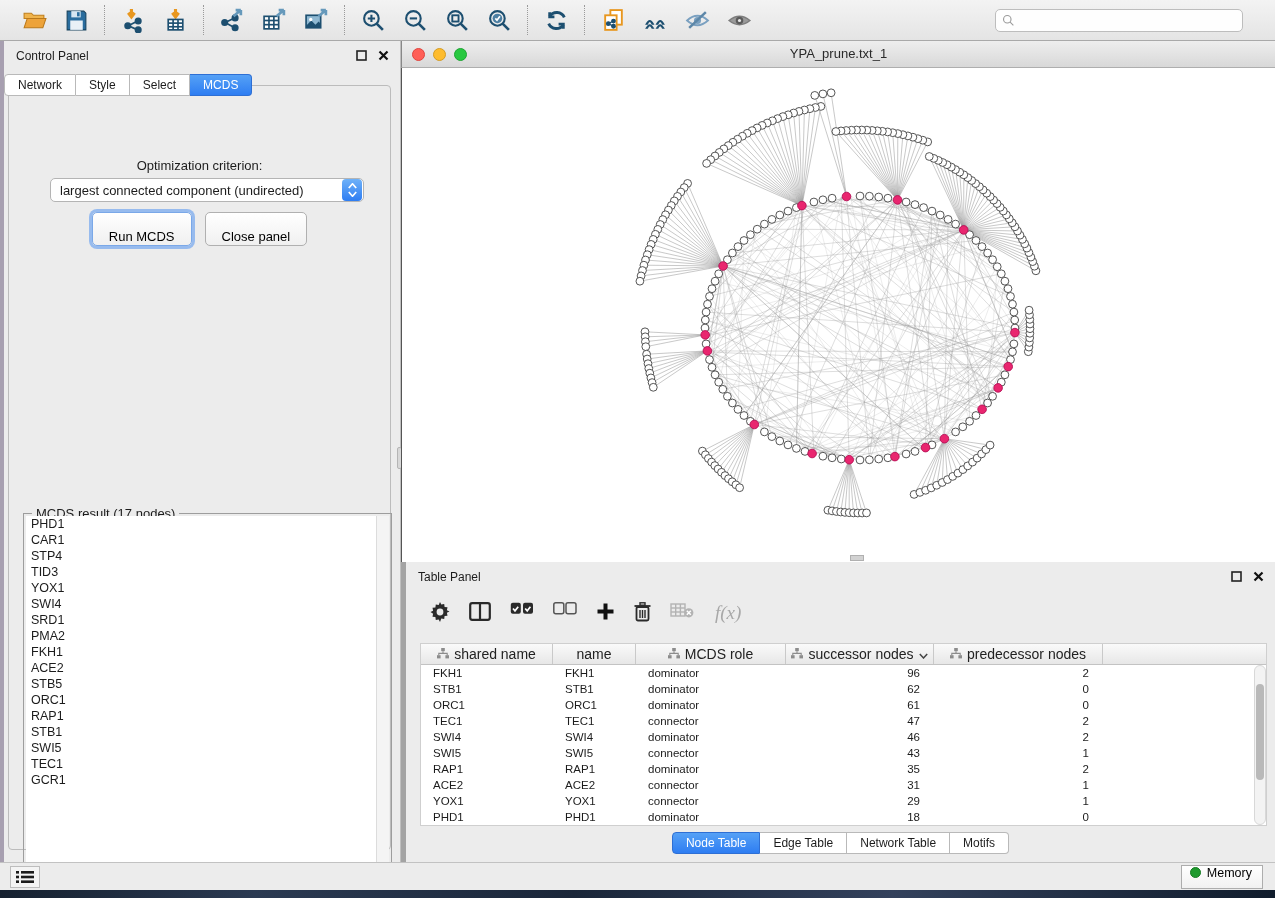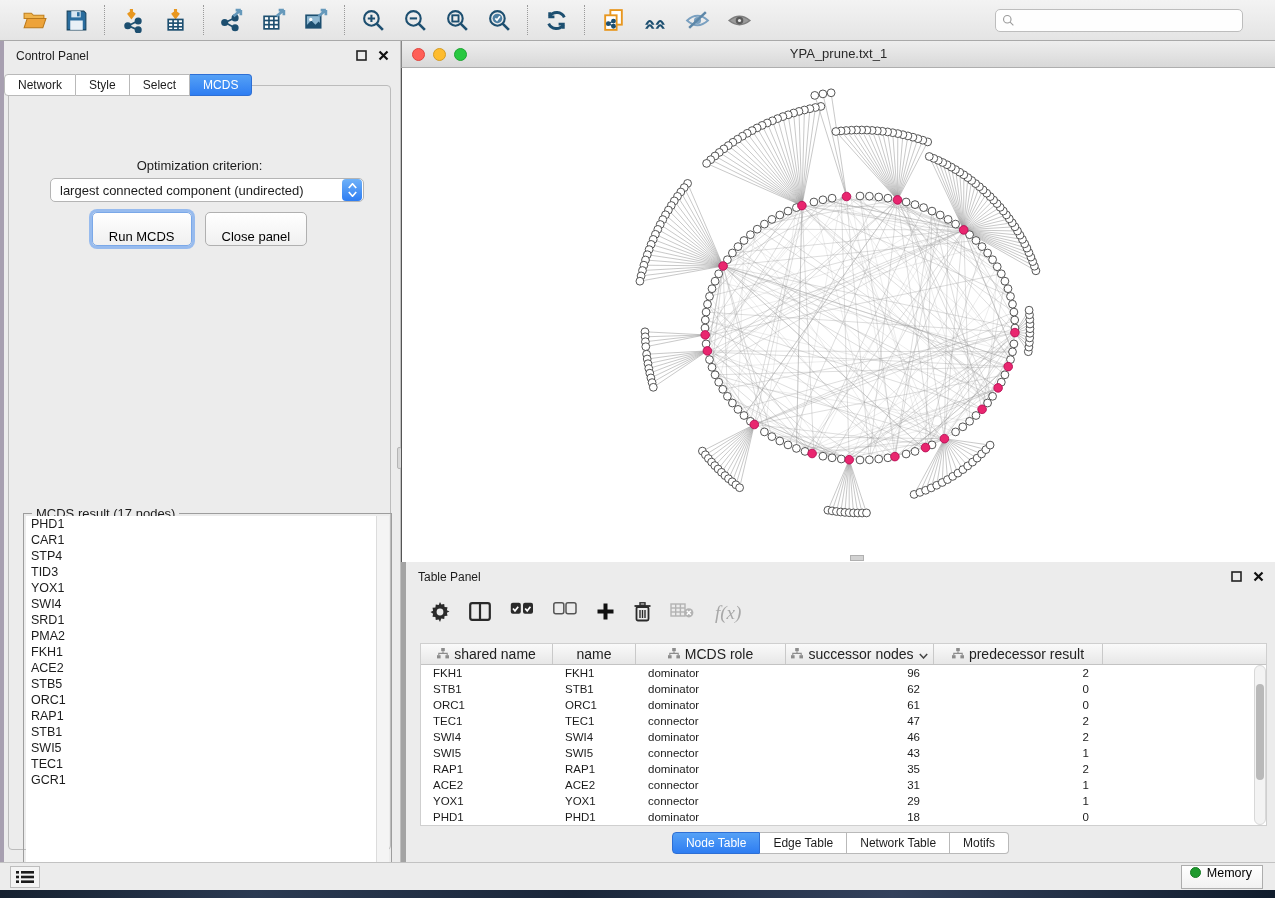--- a/index.html
+++ b/index.html
@@ -1136,21 +1136,21 @@
           </div>
           <div class="th" style="width: 169px;">
             <span><svg width="12" height="11" viewBox="0 0 12 11">
                 <g fill="#8c8c8c">
                   <rect x="4.2" y="0" width="3.6" height="3.2"></rect>
                   <rect x="0" y="7.2" width="3.6" height="3.2"></rect>
                   <rect x="8.4" y="7.2" width="3.6" height="3.2"></rect>
                 </g>
                 <path d="M6 3.2 v2.2 M1.8 7.2 v-1.8 h8.4 v1.8" fill="none" stroke="#8c8c8c" stroke-width="1.1"></path>
               </svg></span>
-            <span>predecessor result</span>
+            <span>predecessor nodes</span>
           </div>
         </div>
       <div class="tbody" id="tbody">
           <div class="tr">
             <div class="td left" style="width: 132px;">FKH1</div>
             <div class="td left" style="width: 83px;">FKH1</div>
             <div class="td left" style="width: 150px;">dominator</div>
             <div class="td right" style="width: 148px;">96</div>
             <div class="td right" style="width: 169px;">2</div>
           </div>

